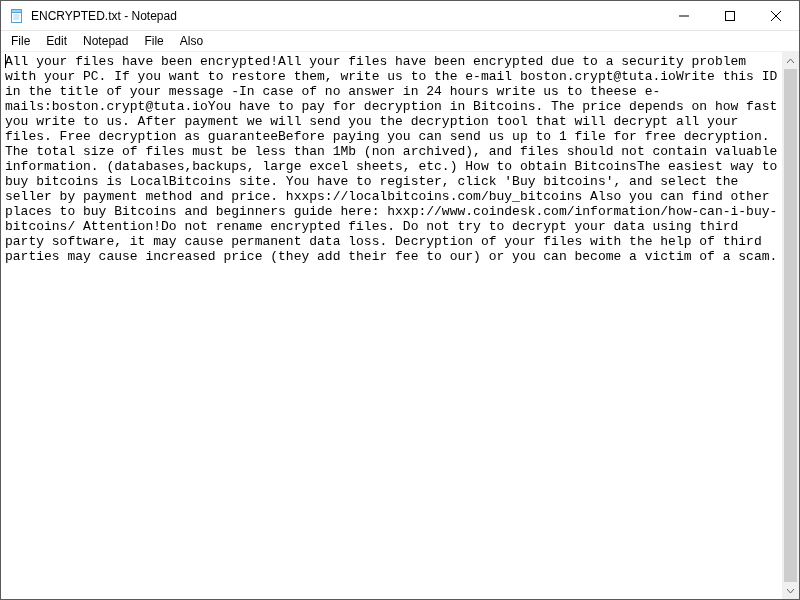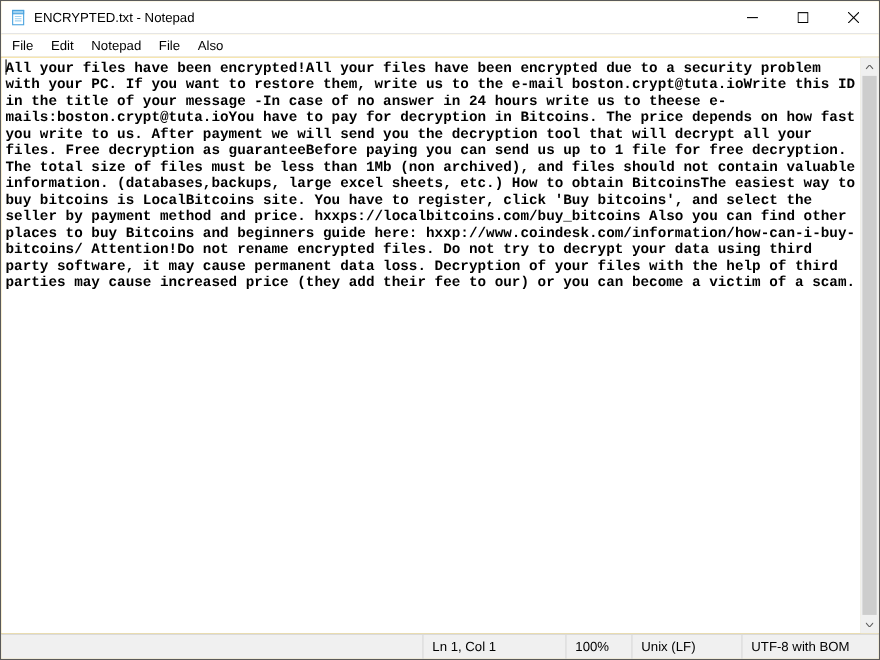--- a/index.html
+++ b/index.html
@@ -29,21 +29,21 @@
   
   .menubar {
     height: 20px; background: #fff; display: flex; align-items: center; padding: 0 2px;
     font-size: 12px; color: #000;
   }
   .menu-item {
     padding: 1px 8px; cursor: default;
   }
   
   .textarea-wrap {
-    flex: 1; position: relative; border-top: 1px solid #f0f0f0; overflow: hidden; font-weight: bold;
+    flex: 1; position: relative; border-top: 1px solid #f0f0f0; overflow: hidden;
   }
   .textarea {
     width: calc(100% - 17px); height: 100%; padding: 2px 4px 2px 4px;
     font-family: Consolas, "Courier New", monospace; font-size: 13px; line-height: 15px;
     color: #000; background: #fff; white-space: pre-wrap; word-wrap: break-word;
     overflow: hidden; border: none; outline: none; resize: none;
   }
   .caret {
     position: absolute; top: 2px; left: 4px; width: 1px; height: 14px; background: #000;
   }
@@ -131,21 +131,14 @@
         <div class="thumb"></div>
       </div>
       <div class="arrow">
         <svg width="7" height="4" viewBox="0 0 7 4">
           <polyline points="0,0 3.5,4 7,0" fill="none" stroke="#606060" stroke-width="1"></polyline>
         </svg>
       </div>
     </div>
   </div>
 
-  <div class="statusbar">
-    <div class="status-spacer"></div>
-    <div class="status-cell pos">Ln 1, Col 1</div>
-    <div class="status-cell zoom">100%</div>
-    <div class="status-cell eol">Unix (LF)</div>
-    <div class="status-cell enc">UTF-8 with BOM</div>
-  </div>
 
 </div>
 
 </body></html>

